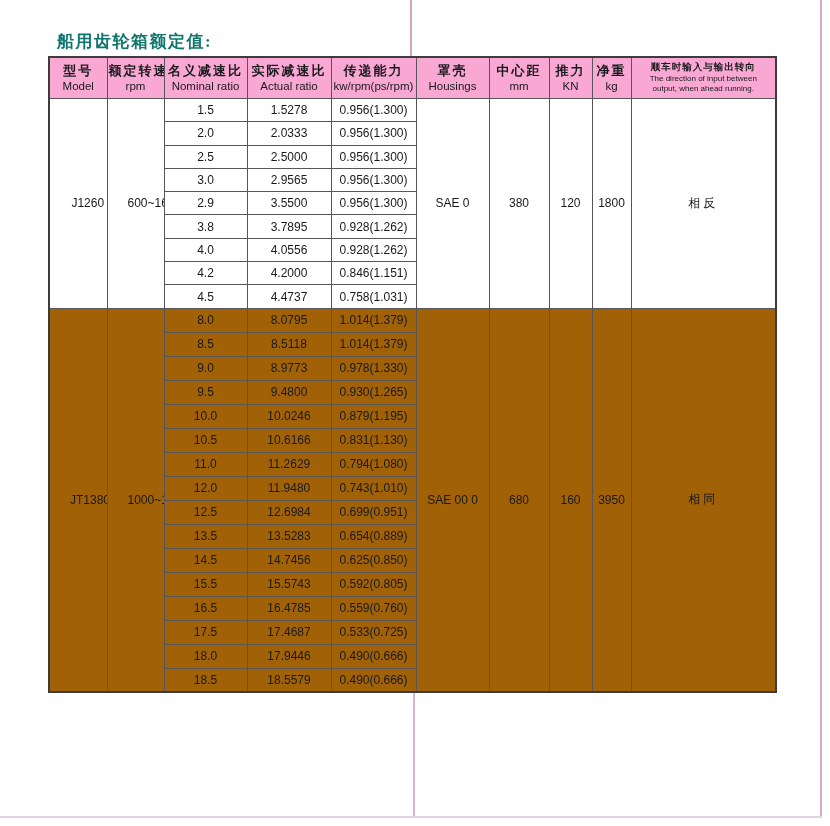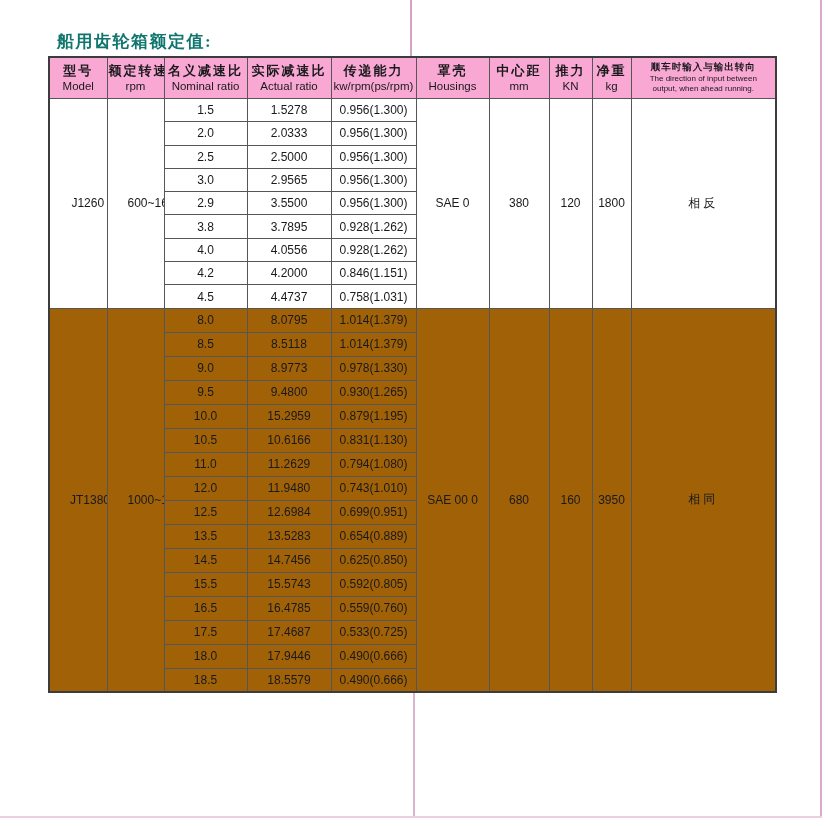--- a/index.html
+++ b/index.html
@@ -211,21 +211,21 @@
       <td>8.9773</td>
       <td>0.978(1.330)</td>
     </tr>
     <tr class="r2 blue">
       <td>9.5</td>
       <td>9.4800</td>
       <td>0.930(1.265)</td>
     </tr>
     <tr class="r2 blue">
       <td>10.0</td>
-      <td>15.2959</td>
+      <td>10.0246</td>
       <td>0.879(1.195)</td>
     </tr>
     <tr class="r2 blue">
       <td>10.5</td>
       <td>10.6166</td>
       <td>0.831(1.130)</td>
     </tr>
     <tr class="r2 blue">
       <td>11.0</td>
       <td>11.2629</td>

